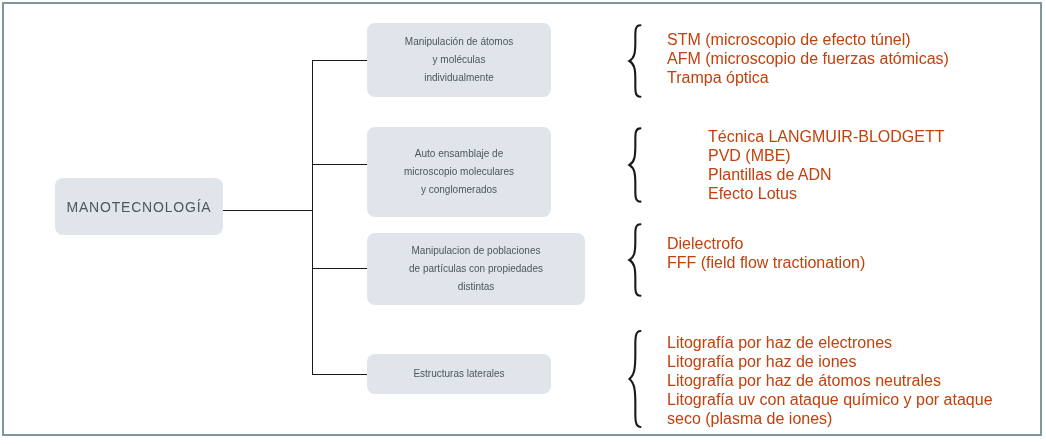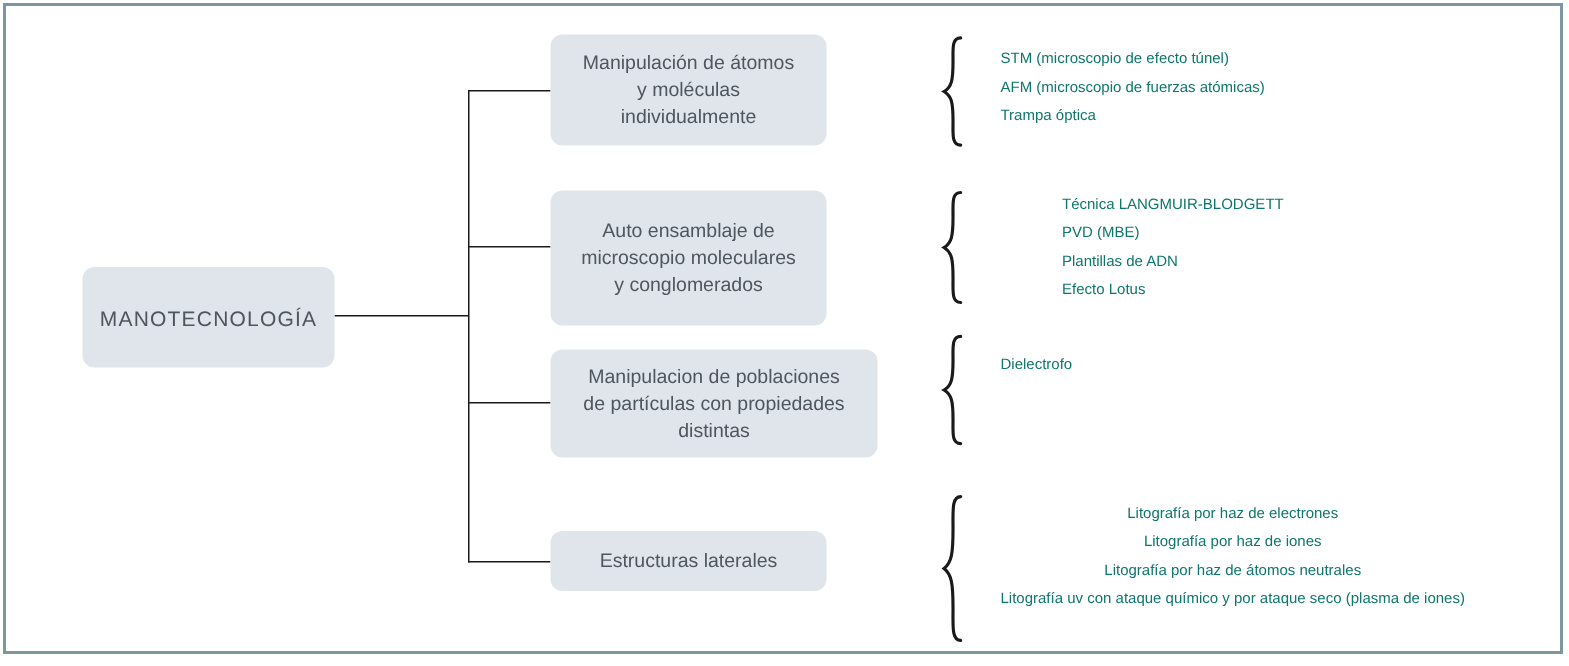--- a/index.html
+++ b/index.html
@@ -10,25 +10,25 @@
     position: relative; overflow: hidden;
   }
   .canvas { position: absolute; left: 0; top: 0; width: 1046px; height: 444px; background: #ffffff; }
   .frame {
     position: absolute; left: 2px; top: 2px; width: 1040px; height: 434px;
     border: 2px solid #7d97a1; background: transparent; pointer-events: none;
   }
   .node {
     position: absolute; background: #dfe5ea; border-radius: 8px;
     display: flex; flex-direction: column; align-items: center; justify-content: center;
-    color: #4e565e; text-align: center; line-height: 18px; font-size: 13px;
+    color: #4e565e; text-align: center; line-height: 18px; font-size: 10px;
   }
   .node .ln { white-space: nowrap; }
   .root-node {
-    left: 55px; top: 178px; width: 168px; height: 67px;
+    left: 55px; top: 178px; width: 168px; height: 57px;
     font-size: 14px; letter-spacing: 0.8px;
   }
   .box1 { left: 367px; top: 23px;  width: 184px; height: 74px; }
   .box2 { left: 367px; top: 127px; width: 184px; height: 90px; }
   .box3 { left: 367px; top: 233px; width: 218px; height: 72px; }
   .box4 { left: 367px; top: 354px; width: 184px; height: 40px; }
   .hline { position: absolute; height: 1px; background: #1a1a1a; }
   .vline { position: absolute; width: 1px;  background: #1a1a1a; }
   .root-line { left: 223px; top: 210px; width: 89px; }
   .trunk     { left: 312px; top: 60px;  height: 315px; }
@@ -36,27 +36,27 @@
   .branch2   { left: 312px; top: 164px; width: 55px; }
   .branch3   { left: 312px; top: 268px; width: 55px; }
   .branch4   { left: 312px; top: 374px; width: 55px; }
   .brace { position: absolute; left: 626px; width: 17px; }
   .brace svg { width: 100%; height: 100%; display: block; }
   .brace1 { top: 23px;  height: 76px;  }
   .brace2 { top: 126px; height: 78px;  }
   .brace3 { top: 222px; height: 76px;  }
   .brace4 { top: 328px; height: 102px; }
   .tech-list {
-    position: absolute; left: 667px; color: #0f766e;
-    font-size: 10px; line-height: 19px;
+    position: absolute; left: 667px; color: #c2410c;
+    font-size: 16px; line-height: 19px;
   }
   .list1 { top: 30px; }
   .list2 { top: 127px; margin-left: 41px; }
   .list3 { top: 234px; }
-  .list4 { top: 333px; max-width: 348px; text-align: center; }
+  .list4 { top: 333px; max-width: 348px; }
 </style>
 </head>
 <body>
 
 <div class="canvas">
 
   <div class="hline root-line"></div>
   <div class="vline trunk"></div>
   <div class="hline branch1"></div>
   <div class="hline branch2"></div>
@@ -118,20 +118,21 @@
 
   <div class="tech-list list2">
     <div>Técnica LANGMUIR-BLODGETT</div>
     <div>PVD (MBE)</div>
     <div>Plantillas de ADN</div>
     <div>Efecto Lotus</div>
   </div>
 
   <div class="tech-list list3">
     <div>Dielectrofo</div>
+    <div>FFF (field flow tractionation)</div>
   </div>
 
   <div class="tech-list list4">
     <div>Litografía por haz de electrones</div>
     <div>Litografía por haz de iones</div>
     <div>Litografía por haz de átomos neutrales</div>
     <div>Litografía uv con ataque químico y por ataque seco (plasma de iones)</div>
   </div>
 
   <div class="frame"></div>

